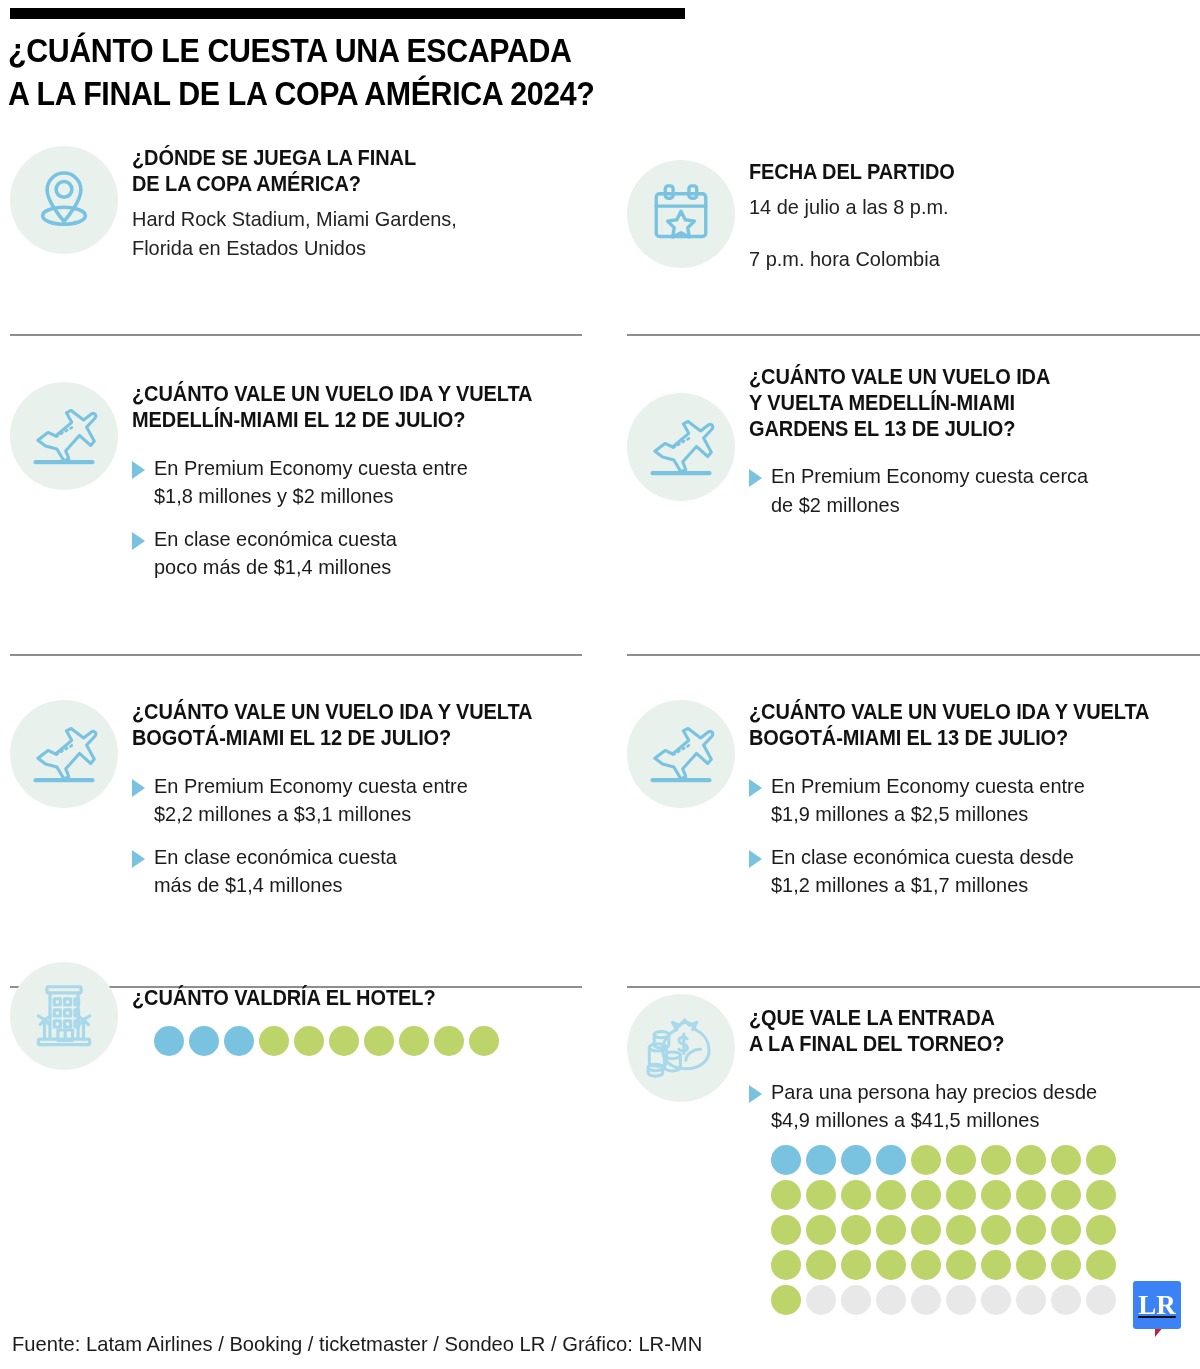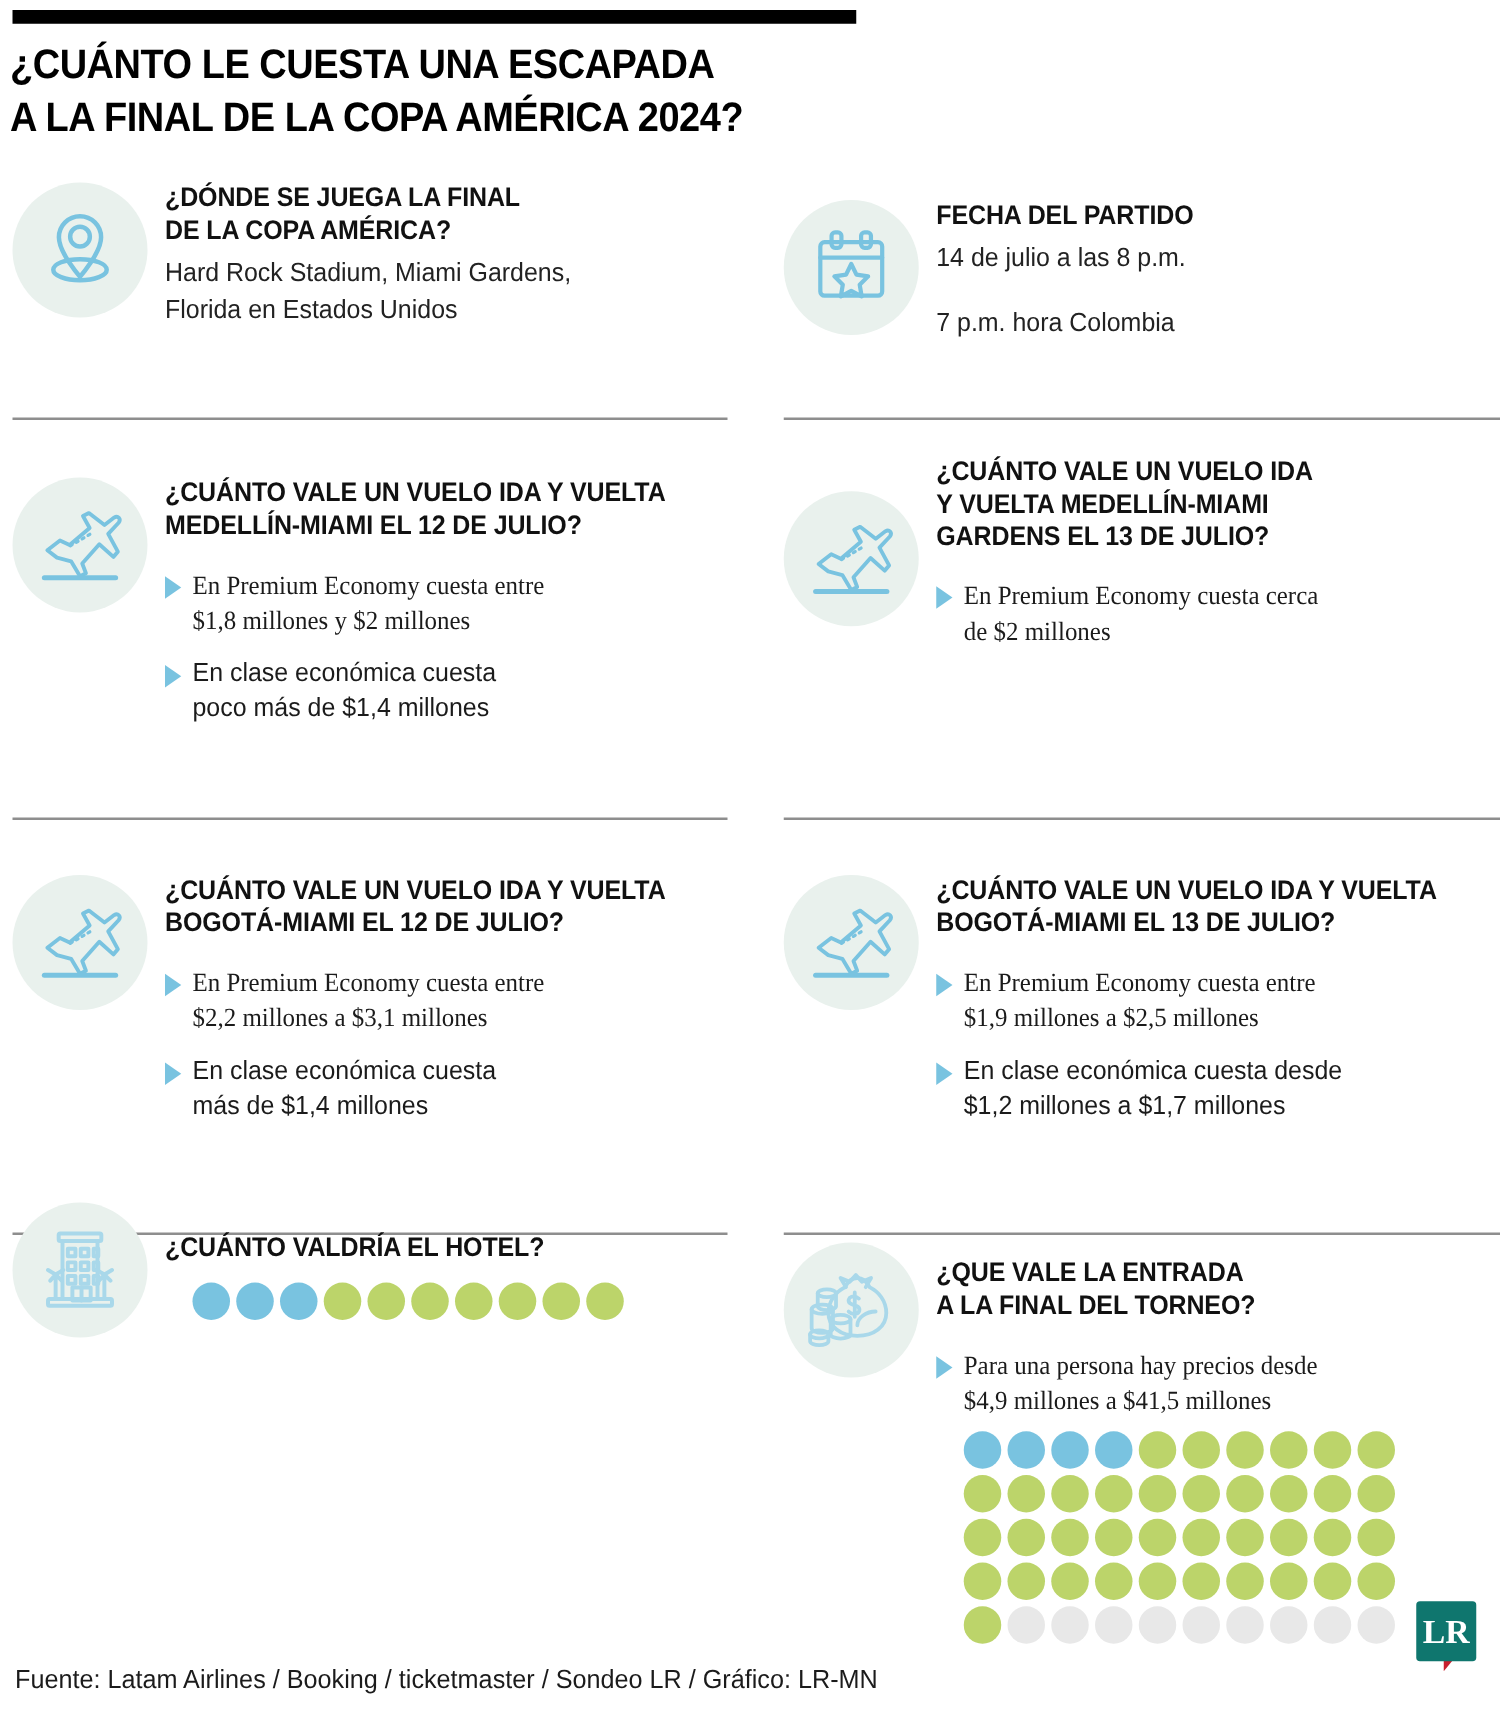--- a/index.html
+++ b/index.html
@@ -57,21 +57,21 @@
   .subtext {
     font-size: 21px; line-height: 1.42; font-weight: 400;
     color: #222; margin-top: 6px;
     transform: scaleX(0.95); transform-origin: left top;
     white-space: pre-line; width: 105%;
   }
   .subtext.gap { margin-top: 22px; }
 
   .bullets { margin-top: 8px; }
   .bullet { display: flex; margin-top: 14px; }
-  .bullet:first-child { margin-top: 20px; font-family: Liberation Serif, serif; }
+  .bullet:first-child { margin-top: 20px; }
   .tri {
     flex: 0 0 auto;
     width: 0; height: 0; margin-top: 7px; margin-right: 9px;
     border-left: 13px solid #79c3e0;
     border-top: 9px solid transparent;
     border-bottom: 9px solid transparent;
   }
   .btext {
     font-size: 21px; line-height: 1.36; color: #1b1b1b;
     transform: scaleX(0.95); transform-origin: left top;
@@ -90,22 +90,22 @@
 
   #hotel-dots { margin-top: 14px; margin-left: 22px; width: 360px; }
   #ticket-dots { margin-top: 10px; margin-left: 22px; width: 360px; }
 
   
   .logo {
     position: absolute; left: 1133px; top: 1281px;
     width: 48px; height: 48px;
   }
   .logo .sq {
-    position: absolute; inset: 0; background: #0f766e; border-radius: 3px;
-    display: flex; align-items: center; justify-content: center;
+    position: absolute; inset: 0; background: #3b82f6; border-radius: 3px;
+    display: flex; align-items: center; justify-content: center; text-decoration: underline;
   }
   .logo .tail {
     position: absolute; left: 22px; top: 45px;
     width: 0; height: 0;
     border-left: 9px solid #c8202e;
     border-bottom: 11px solid transparent;
   }
   .logo .lr {
     color: #fff; font-family: "Liberation Serif", serif;
     font-weight: 700; font-size: 27px; letter-spacing: 0px;

